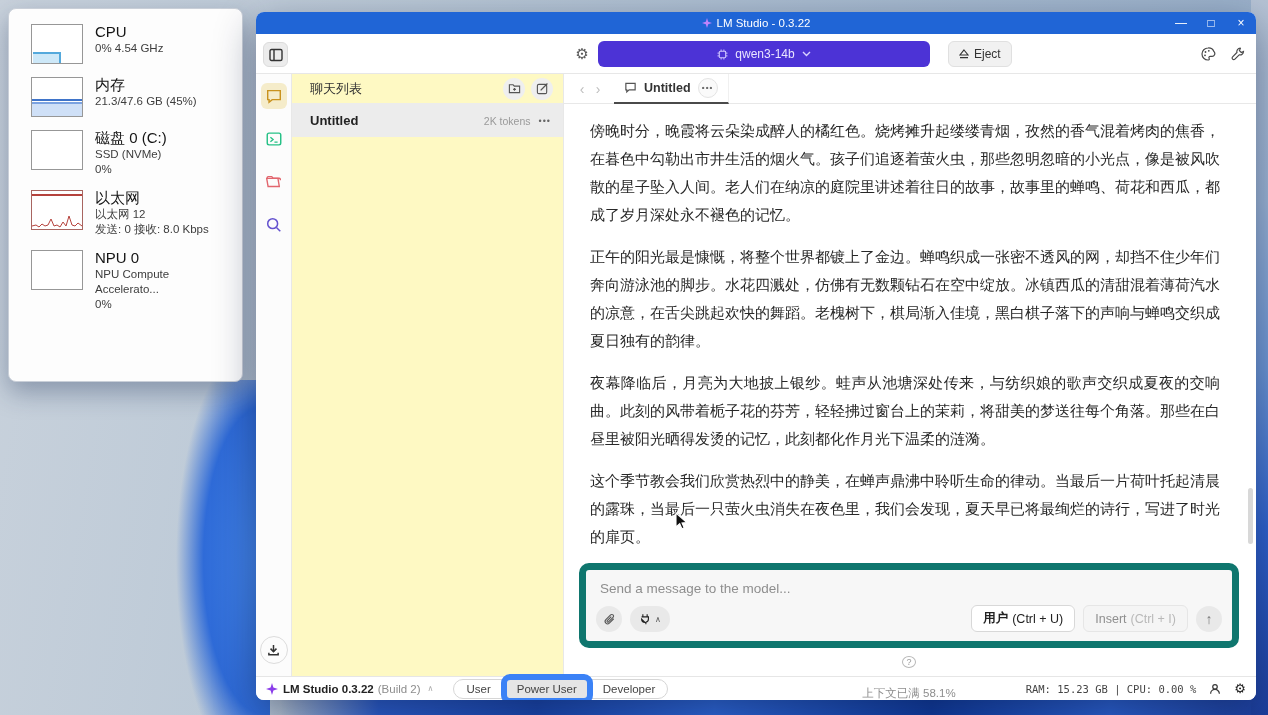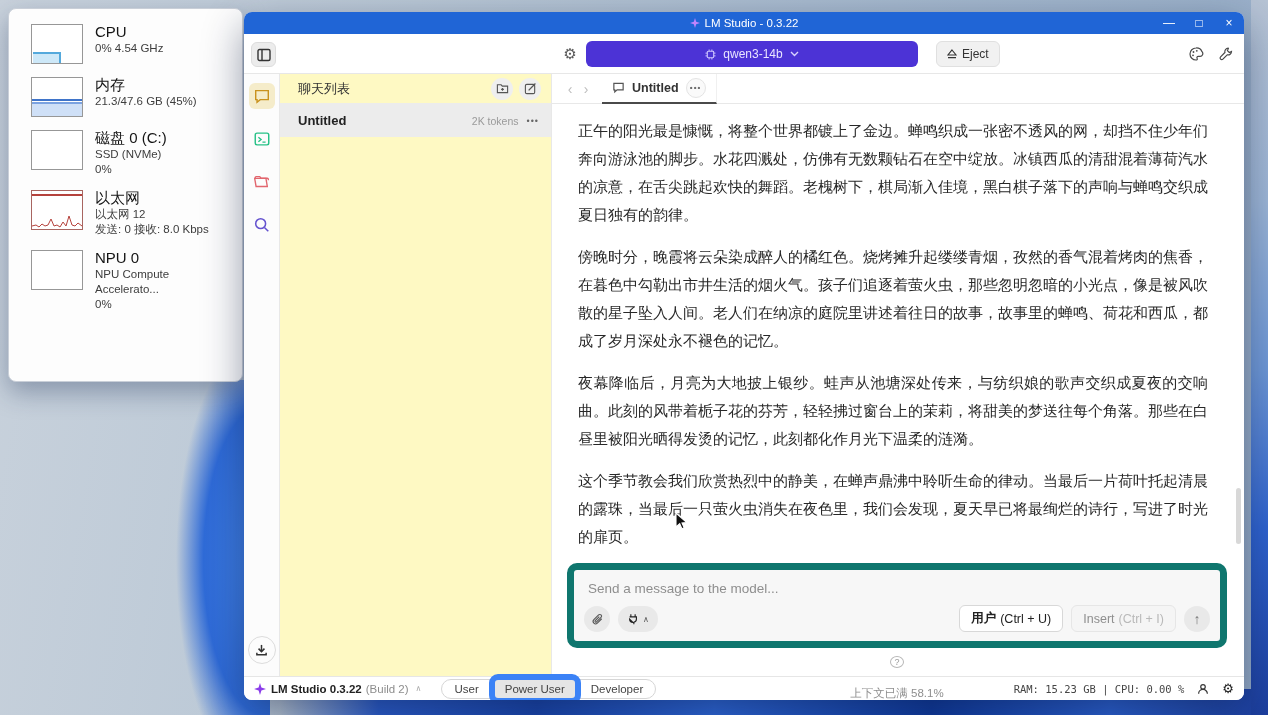--- a/index.html
+++ b/index.html
@@ -24,21 +24,21 @@
   .pline { font-size:11.5px; color:#3d3d3d; line-height:15px; }
   .g { width:52px; height:40px; border:1px solid #979797; background:#fff; position:relative; flex:none; margin-top:1px; }
   .g-cpu-fill { position:absolute; left:1px; bottom:0; width:56%; height:30%; background:#cde8f8; border-top:2px solid #54a9dc; border-right:2px solid #54a9dc; }
   .g-mem-line { position:absolute; left:0; top:54%; width:100%; height:2px; background:#3f74c9; }
   .g-mem-fill { position:absolute; left:0; bottom:0; width:100%; height:38%; background:#cfe0f7; border-top:2px solid #7ba2e0; }
   .g.eth { border-color:#a86560; }
   .g-eth-top { position:absolute; left:0; top:3px; width:100%; height:2px; background:#b5423c; }
   .g svg.spark { position:absolute; left:0; bottom:0; }
 
   
-  .win { position:absolute; left:244px; top:12px; width:1000px; height:688px; background:#fff;
+  .win { position:absolute; left:256px; top:12px; width:1000px; height:688px; background:#fff;
     border-radius:8px; box-shadow:0 14px 40px rgba(10,25,60,.45); overflow:hidden;
     display:flex; flex-direction:column; }
   .titlebar { height:22px; background:#2065d6; display:flex; align-items:center; color:#fff; flex:none; position:relative; }
   .title-center { position:absolute; left:0; right:0; text-align:center; font-size:11.5px; display:flex; justify-content:center; align-items:center; gap:5px; }
   .win-controls { margin-left:auto; display:flex; height:100%; }
   .wc { width:30px; height:22px; display:flex; align-items:center; justify-content:center; font-size:12px; cursor:default; }
 
   .toolbar { height:40px; border-bottom:1px solid #e7e7e7; position:relative; flex:none; background:#fff; }
   .tool-btn { position:absolute; display:flex; align-items:center; justify-content:center; border-radius:6px; color:#4a4a4a; }
   .panel-toggle { left:7px; top:8px; width:25px; height:25px; background:#ececec; border:1px solid #dcdcdc; }
@@ -321,22 +321,22 @@
               <svg class="ic" width="13" height="13" viewBox="0 0 14 14">
                   <path d="M2 2.5 h10 v7 h-6.5 l-2.5 2.2 v-2.2 H2 Z" fill="none" stroke="#555" stroke-width="1.3"></path>
                 </svg>
             </span>
             <span>Untitled</span>
             <span class="tab-more">•••</span>
           </div>
         </div>
 
         <div class="content">
+          <div class="para">傍晚时分，晚霞将云朵染成醉人的橘红色。烧烤摊升起缕缕青烟，孜然的香气混着烤肉的焦香，在暮色中勾勒出市井生活的烟火气。孩子们追逐着萤火虫，那些忽明忽暗的小光点，像是被风吹散的星子坠入人间。老人们在纳凉的庭院里讲述着往日的故事，故事里的蝉鸣、荷花和西瓜，都成了岁月深处永不褪色的记忆。</div>
           <div class="para">正午的阳光最是慷慨，将整个世界都镀上了金边。蝉鸣织成一张密不透风的网，却挡不住少年们奔向游泳池的脚步。水花四溅处，仿佛有无数颗钻石在空中绽放。冰镇西瓜的清甜混着薄荷汽水的凉意，在舌尖跳起欢快的舞蹈。老槐树下，棋局渐入佳境，黑白棋子落下的声响与蝉鸣交织成夏日独有的韵律。</div>
-          <div class="para">傍晚时分，晚霞将云朵染成醉人的橘红色。烧烤摊升起缕缕青烟，孜然的香气混着烤肉的焦香，在暮色中勾勒出市井生活的烟火气。孩子们追逐着萤火虫，那些忽明忽暗的小光点，像是被风吹散的星子坠入人间。老人们在纳凉的庭院里讲述着往日的故事，故事里的蝉鸣、荷花和西瓜，都成了岁月深处永不褪色的记忆。</div>
           <div class="para">夜幕降临后，月亮为大地披上银纱。蛙声从池塘深处传来，与纺织娘的歌声交织成夏夜的交响曲。此刻的风带着栀子花的芬芳，轻轻拂过窗台上的茉莉，将甜美的梦送往每个角落。那些在白昼里被阳光晒得发烫的记忆，此刻都化作月光下温柔的涟漪。</div>
           <div class="para">这个季节教会我们欣赏热烈中的静美，在蝉声鼎沸中聆听生命的律动。当最后一片荷叶托起清晨的露珠，当最后一只萤火虫消失在夜色里，我们会发现，夏天早已将最绚烂的诗行，写进了时光的扉页。</div>
 
           <div class="scroll-thumb"></div>
         </div>
 
         <div class="composer-wrap">
           <div class="composer">
             <textarea placeholder="Send a message to the model..." style=""></textarea>
             <div class="comp-left">

